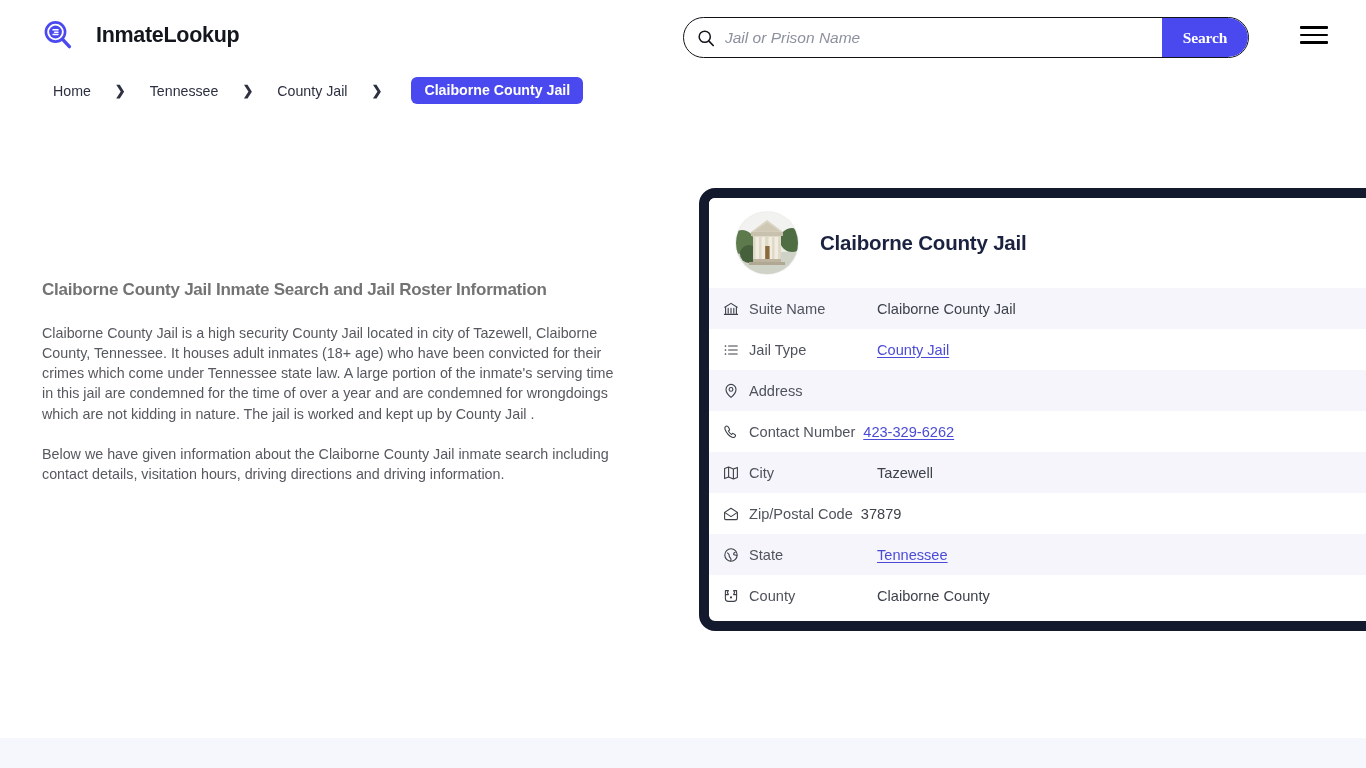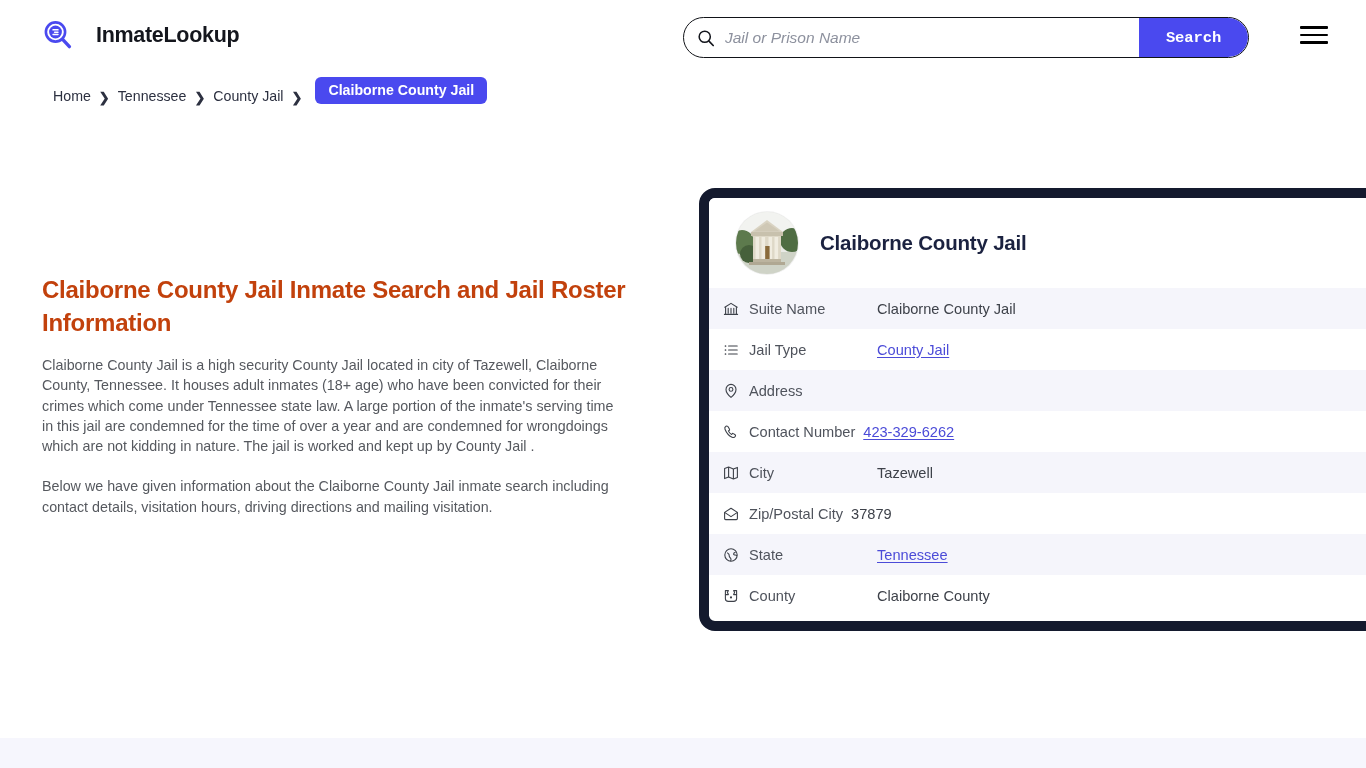--- a/index.html
+++ b/index.html
@@ -40,39 +40,39 @@
     overflow: hidden;
   }
   .search-icon { margin-left: 13px; width: 18px; height: 18px; flex: none; display: block; }
   .search-input {
     flex: 1 1 auto; height: 100%; border: 0; outline: none; background: transparent;
     font-family: "Liberation Sans", sans-serif;
     font-size: 15.5px; color: #1f2330; padding: 0 10px 0 10px; font-style: italic;
   }
   .search-input::placeholder { color: #8d919e; opacity: 1; }
   .search-btn {
-    flex: none; height: 100%; width: 109px;
+    flex: none; height: 100%; width: 86px;
     background: #4a49ef; color: #fff; border: 0;
-    font-family: Liberation Mono, monospace;
+    font-family: Liberation Serif, serif;
     font-size: 15.5px; font-weight: 700; letter-spacing: -0.1px;
     cursor: pointer; border-radius: 0 20px 20px 0;
   }
 
   .hamburger {
     position: absolute; right: 38px; top: 24px;
     width: 28px; height: 22px; cursor: pointer;
     display: flex; flex-direction: column; justify-content: space-between;
     padding: 2px 0;
   }
   .hamburger span { display: block; height: 2.6px; width: 100%; background: #000; border-radius: 1px; }
 
   
   .crumbs {
     position: absolute; left: 53px; top: 77px;
-    display: flex; align-items: flex-end; gap: 0px;
+    display: flex; align-items: center; gap: 16px;
     font-size: 14.2px;
   }
   .crumb {
     color: #2c3040; text-decoration: none; font-weight: 500;
     white-space: nowrap; cursor: pointer;
   }
   .crumb-sep {
     display: inline-block; margin: 0 8px; color: #2c3040;
     font-weight: 800; font-size: 13px; line-height: 1;
   }
@@ -80,22 +80,22 @@
     background: #4a49ef; color: #fff; font-weight: 700;
     border-radius: 6px; padding: 5px 13px 6px; font-size: 14.2px;
     white-space: nowrap; margin-left: 5px;
   }
 
   
   .lead {
     position: absolute; left: 42px; top: 274px; width: 600px;
   }
   .lead h1 {
-    margin: 0 0 0 0; font-size: 24px; line-height: 32.5px;
-    font-weight: 700; color: #c2410c; letter-spacing: -0.25px;
+    margin: 0 0 0 0; font-size: 17px; line-height: 32.5px;
+    font-weight: 700; color: #737373; letter-spacing: -0.25px;
   }
   .lead p {
     margin: 16px 17px 0 0; font-size: 14.3px; line-height: 20.3px;
     color: #56595f; max-width: 594px;
   }
   .lead p.second { margin-top: 20px; }
 
   
   .card {
     position: absolute; left: 699px; top: 188px;
@@ -195,21 +195,21 @@
     <a class="crumb">Tennessee</a>
     <span class="crumb-sep">❯</span>
     <a class="crumb">County Jail</a>
     <span class="crumb-sep">❯</span>
     <span class="crumb-current">Claiborne County Jail</span>
   </nav>
 
   <div class="lead">
     <h1>Claiborne County Jail Inmate Search and Jail Roster Information</h1>
     <p class="first">Claiborne County Jail is a high security County Jail located in city of Tazewell, Claiborne County, Tennessee. It houses adult inmates (18+ age) who have been convicted for their crimes which come under Tennessee state law. A large portion of the inmate's serving time in this jail are condemned for the time of over a year and are condemned for wrongdoings which are not kidding in nature. The jail is worked and kept up by County Jail .</p>
-    <p class="second">Below we have given information about the Claiborne County Jail inmate search including contact details, visitation hours, driving directions and mailing visitation.</p>
+    <p class="second">Below we have given information about the Claiborne County Jail inmate search including contact details, visitation hours, driving directions and driving information.</p>
   </div>
 
   <div class="card">
 
     <div class="card-head">
       <div class="avatar">
         <svg viewBox="0 0 62 62" aria-hidden="true">
           <rect width="62" height="62" fill="#e9eae6"></rect>
           <rect x="0" y="0" width="62" height="20" fill="#f2f3f0"></rect>
           <rect x="0" y="40" width="62" height="22" fill="#cfd3c7"></rect>
@@ -291,21 +291,21 @@
         <span class="row-value">Tazewell</span>
       </div>
 
       <div class="row plain">
         <span class="row-icon">
           <svg viewBox="0 0 16 16" fill="none" stroke="#3d4149" stroke-width="1.1" stroke-linejoin="round">
             <path d="M1.6 6.4 8 2.2l6.4 4.2v6.2a1 1 0 0 1-1 1h-10.8a1 1 0 0 1-1-1z"></path>
             <path d="M1.6 6.4 8 10.6l6.4-4.2"></path>
           </svg>
         </span>
-        <span class="row-label">Zip/Postal City</span>
+        <span class="row-label">Zip/Postal Code</span>
         <span class="row-value">37879</span>
       </div>
 
       <div class="row alt">
         <span class="row-icon">
           <svg viewBox="0 0 16 16" fill="none" stroke="#3d4149" stroke-width="1.1" stroke-linejoin="round">
             <circle cx="8" cy="8" r="6.2"></circle>
             <path d="M4.2 5.6c1.4.9 2.3 2.1 2.1 3.4-.2 1.3 1 1.6 1.5 2.6.4.8.2 1.8-.3 2.5"></path>
             <path d="M12.6 5.2c-1 .2-2 .9-2 1.8 0 .8.8 1.1 1.6 1 .7 0 1.3.3 1.6.9"></path>
           </svg>

